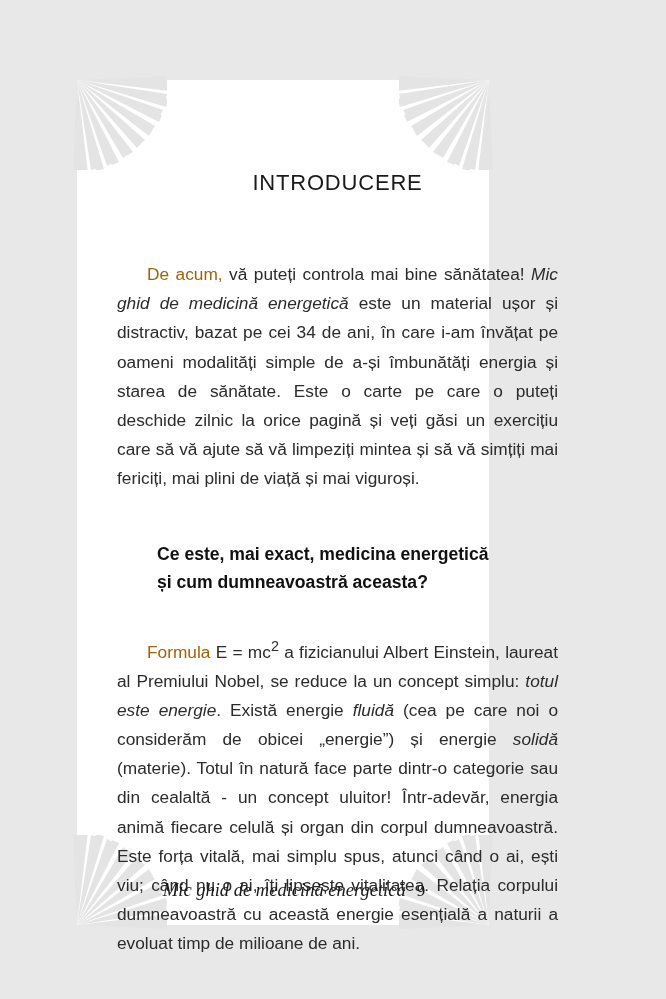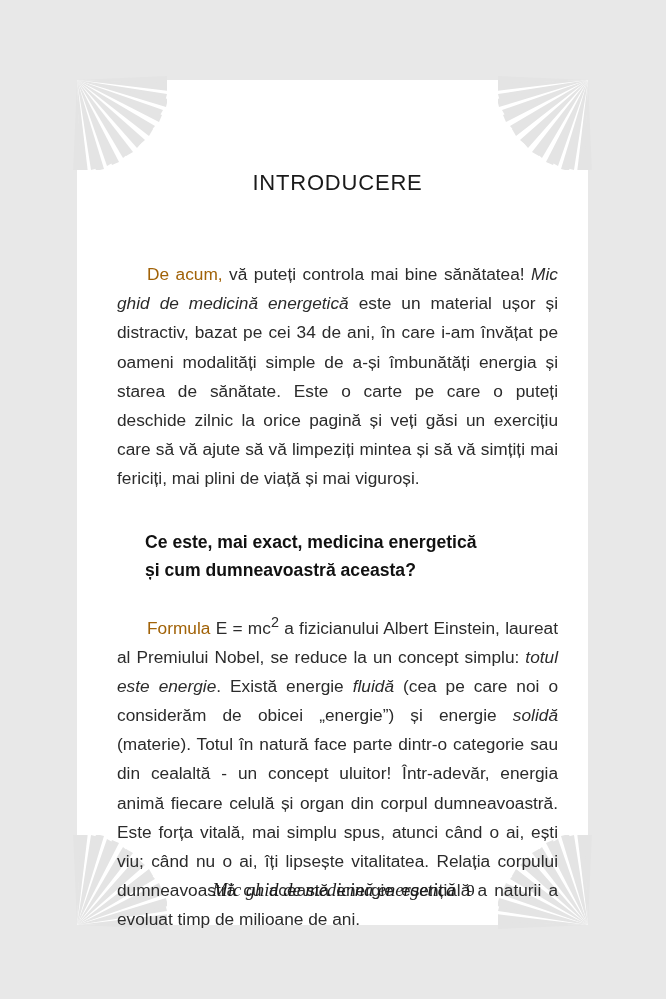--- a/index.html
+++ b/index.html
@@ -13,21 +13,21 @@
     font-family: "Liberation Sans", sans-serif;
     overflow: hidden;
     position: relative;
   }
 
   
   #page-sheet {
     position: absolute;
     left: 77px;
     top: 80px;
-    width: 511px;
+    width: 412px;
     height: 845px;
     background: #ffffff;
     overflow: visible;
   }
 
   
   .burst {
     position: absolute;
     width: 150px;
     height: 150px;
@@ -80,21 +80,21 @@
   }
 
   .lead-in { color: #a16207; }
   .it { font-style: italic; }
 
   #section-heading {
     font-size: 17.6px;
     line-height: 28px;
     font-weight: 700;
     color: #111111;
-    margin: 0;
+    margin: 12px;
     padding-top: 34px;
     padding-left: 28px;
     text-align: left;
   }
 
   
   #footer {
     position: absolute;
     left: 40px;
     right: 18px;

